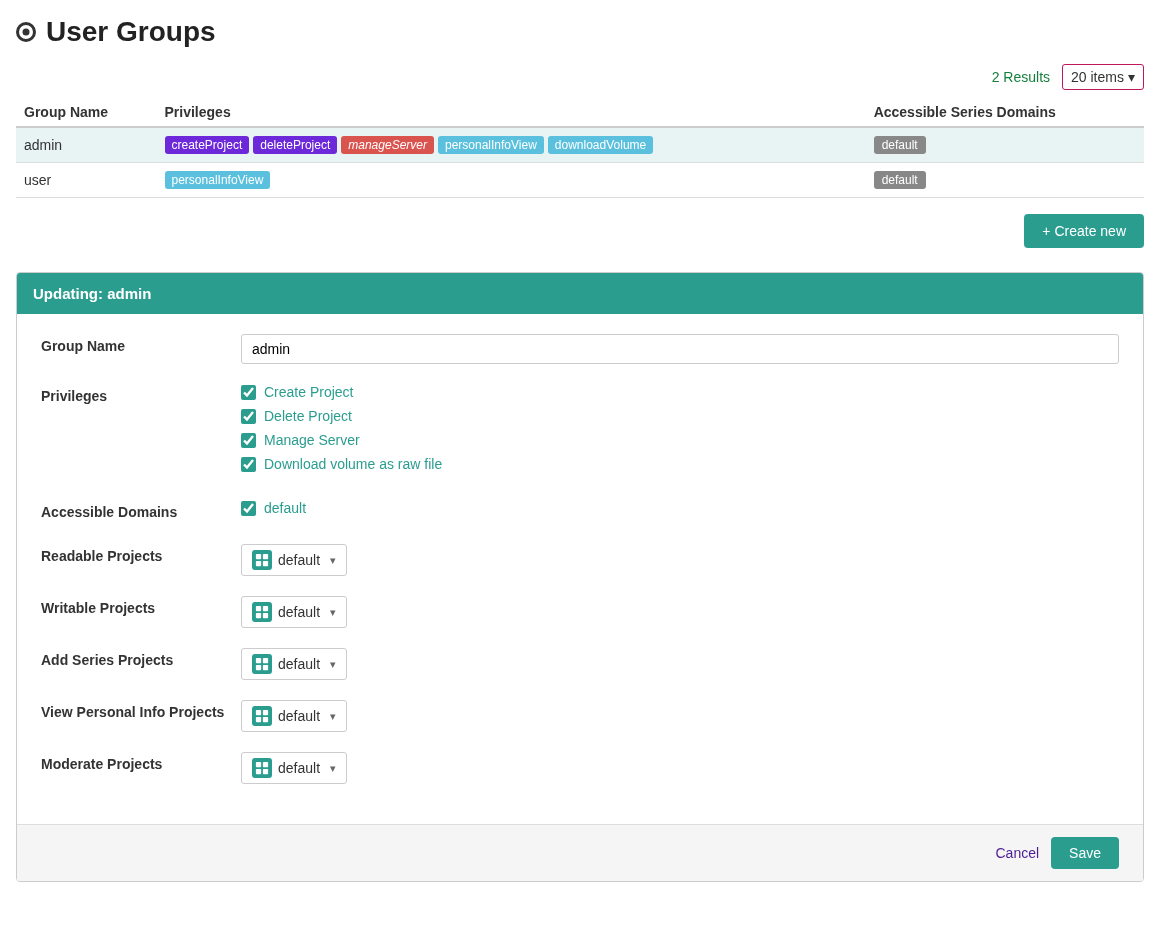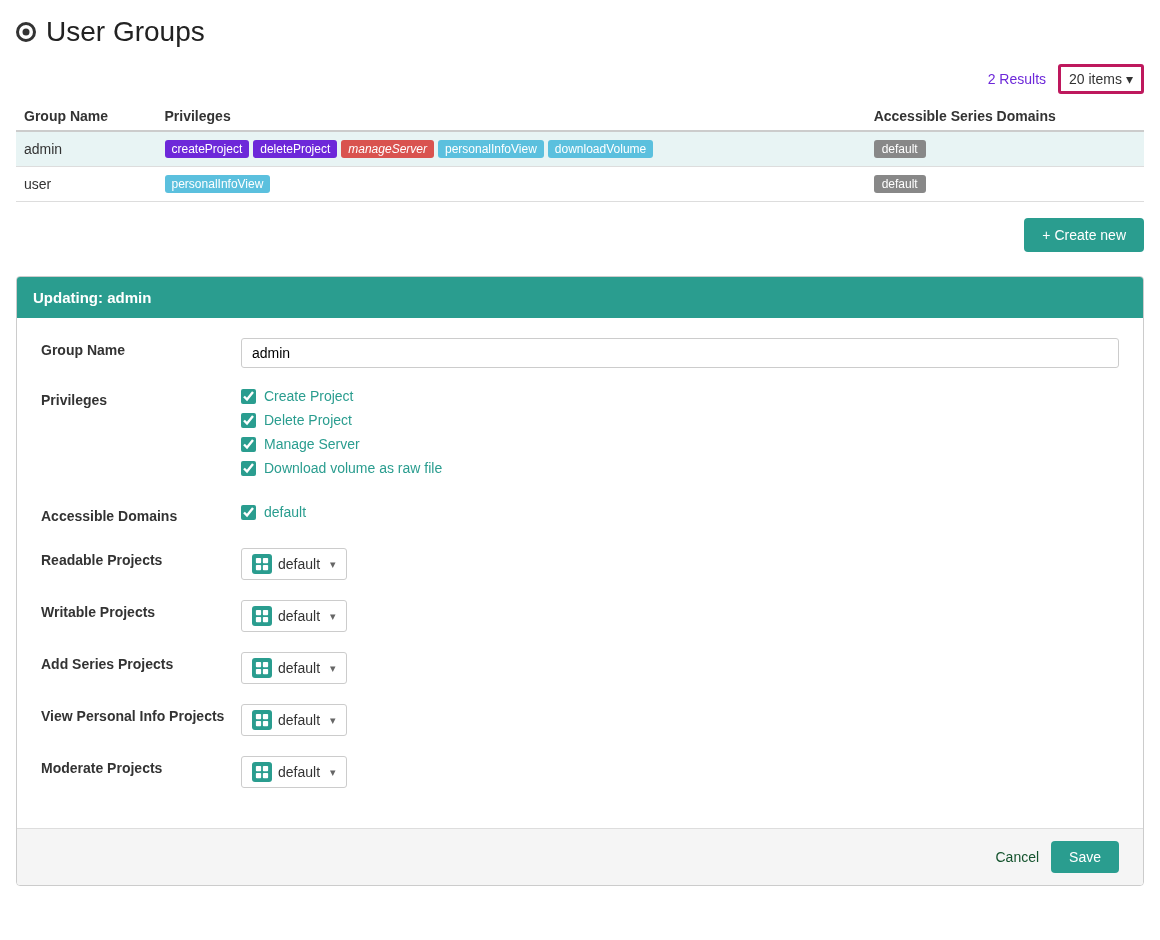--- a/index.html
+++ b/index.html
@@ -34,38 +34,38 @@
       height: 7px;
       background: #333;
       border-radius: 50%;
       position: absolute;
       top: 50%;
       left: 50%;
       transform: translate(-50%, -50%);
     }
     .page-title {
       font-size: 28px;
-      font-weight: normal;
+      font-weight: bold;
       color: #222;
     }
 
     
     .top-bar {
       display: flex;
       justify-content: flex-end;
       align-items: center;
       gap: 12px;
       margin-bottom: 8px;
     }
     .results-text {
       font-size: 14px;
-      color: #6d28d9;
+      color: #15803d;
     }
     .items-dropdown {
-      border: 3px solid #be185d;
+      border: 1px solid #be185d;
       border-radius: 3px;
       padding: 4px 8px;
       background: #fff;
       cursor: pointer;
       font-size: 14px;
       display: flex;
       align-items: center;
       gap: 4px;
     }
 
@@ -245,21 +245,21 @@
       border-top: 1px solid #ddd;
       padding: 12px 24px;
       display: flex;
       justify-content: flex-end;
       align-items: center;
       gap: 12px;
     }
     .cancel-btn {
       background: none;
       border: none;
-      color: #14532d;
+      color: #4c1d95;
       font-size: 14px;
       cursor: pointer;
     }
     .save-btn {
       background: #2a9d8f;
       color: #fff;
       border: none;
       padding: 8px 18px;
       border-radius: 4px;
       font-size: 14px;

